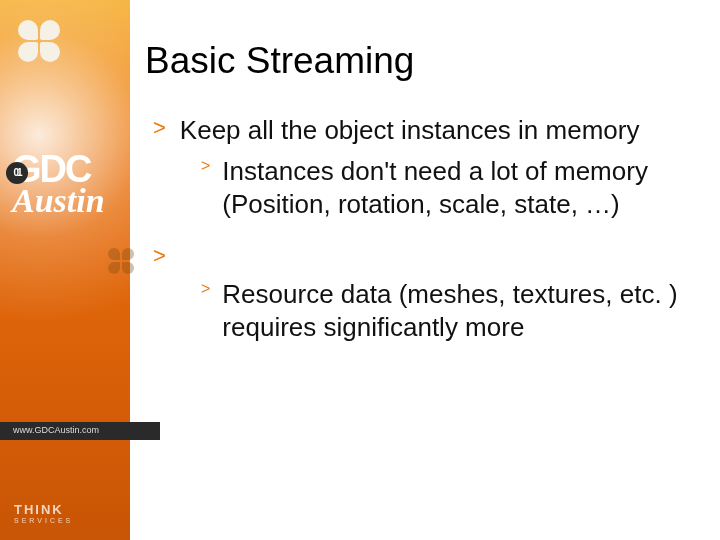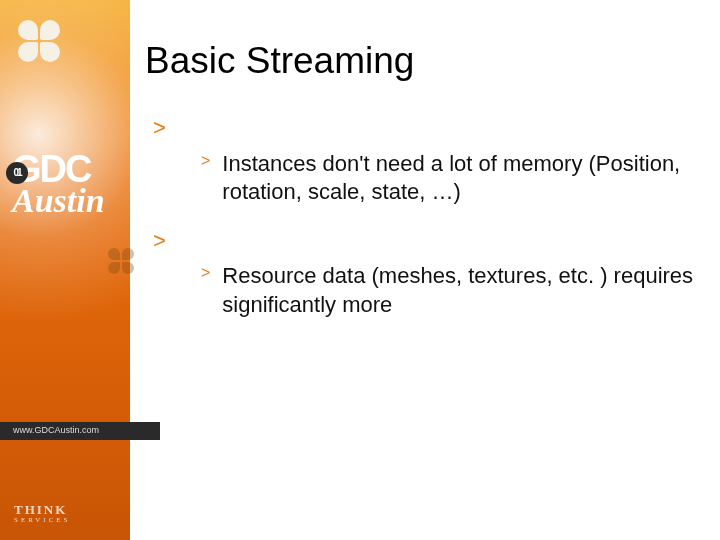--- a/index.html
+++ b/index.html
@@ -103,21 +103,21 @@
     color: #ddd;
     font-size: 9px;
     padding: 3px 13px;
     font-family: Arial, sans-serif;
   }
   .think-logo {
     position: absolute;
     left: 14px;
     bottom: 16px;
     color: rgba(255,255,255,0.75);
-    font-family: Liberation Serif, serif;
+    font-family: Liberation Sans, sans-serif;
     font-size: 13px;
     letter-spacing: 2px;
     font-weight: 700;
     line-height: 1;
   }
   .think-logo .sub {
     font-size: 7px;
     letter-spacing: 3px;
     font-weight: 400;
     display: block;
@@ -161,21 +161,21 @@
     padding-left: 56px;
   }
   .bullet-l2 .mark {
     color: #e97a10;
     font-size: 16px;
     margin-right: 12px;
     line-height: 1.35;
     font-family: Arial, sans-serif;
   }
   .bullet-l2 .text {
-    font-size: 22px;
+    font-size: 26px;
     color: #111;
     line-height: 1.3;
   }
 </style>
 </head>
 <body>
 
 <div class="slide">
 
   <div class="sidebar">
@@ -206,20 +206,21 @@
 
   <div class="url-bar">
     <span>www.GDCAustin.com</span>
   </div>
 
   <div class="content">
     <h1 class="title">Basic Streaming</h1>
 
     <div class="bullet-l1">
       <span class="mark">&gt;</span>
+      <span class="text">Keep all the object instances in memory</span>
     </div>
     <div class="bullet-l2">
       <span class="mark">&gt;</span>
       <span class="text">Instances don't need a lot of memory (Position, rotation, scale, state, …)</span>
     </div>
 
     <div class="bullet-l1">
       <span class="mark">&gt;</span>
     </div>
     <div class="bullet-l2">

